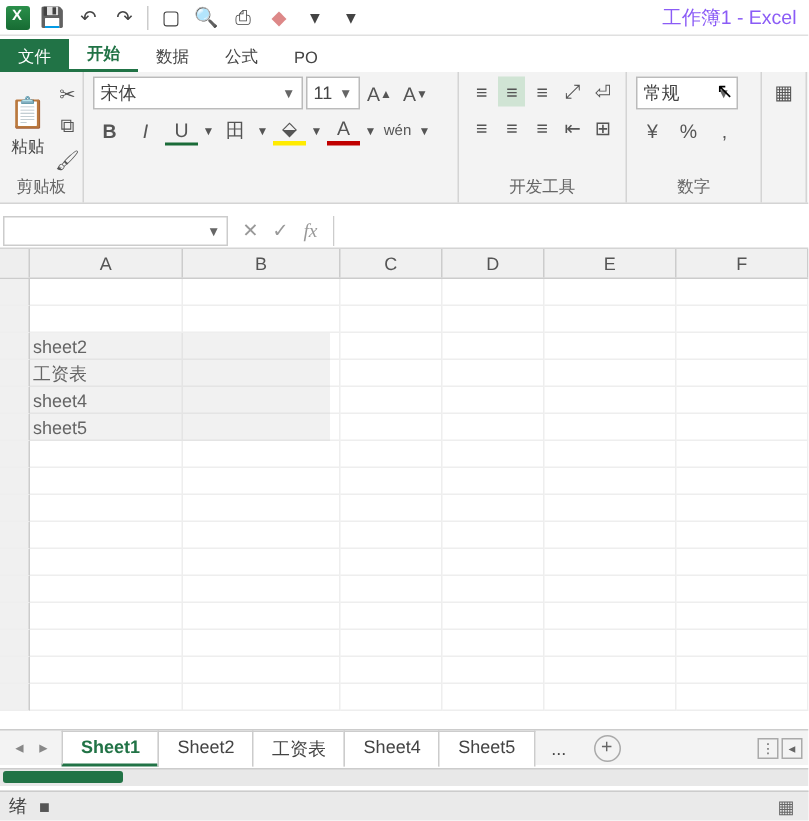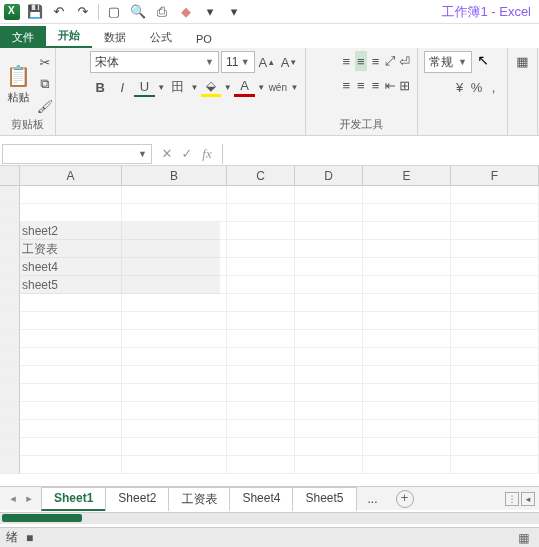--- a/index.html
+++ b/index.html
@@ -20,26 +20,26 @@
 .tab.active { color: #217346; border-bottom: 2px solid #217346; font-weight: bold; }
 
 
 .ribbon { height: 88px; background: #f3f3f3; border-bottom: 1px solid #d4d4d4; display: flex; }
 .group { border-right: 1px solid #d4d4d4; padding: 3px 6px 1px; display: flex; flex-direction: column; justify-content: space-between; }
 .group-label { text-align: center; font-size: 11px; color: #666; padding-bottom: 2px; }
 .group-body { flex: 1; display: flex; gap: 3px; }
 .btn-lg { width: 32px; display: flex; flex-direction: column; align-items: center; justify-content: center; gap: 2px; cursor: pointer; }
 .btn-lg .ico { font-size: 20px; color: #666; }
 .col { display: flex; flex-direction: column; gap: 2px; justify-content: center; }
-.row { display: flex; gap: 2px; align-items: center; margin-left: 28px; }
+.row { display: flex; gap: 2px; align-items: center; }
 .sbtn { width: 22px; height: 20px; display: flex; align-items: center; justify-content: center; cursor: pointer; font-size: 13px; color: #555; }
 .combo { height: 22px; border: 1px solid #bbb; background: #fff; display: flex; align-items: center; padding: 0 4px; font-size: 12px; }
 .combo.font { width: 140px; }
 .combo.size { width: 36px; }
-.combo.numfmt { width: 48px; }
+.combo.numfmt { width: 68px; }
 .combo .dd { margin-left: auto; font-size: 9px; color: #666; }
 .underline-indicator { border-bottom: 2px solid #1a6b38; }
 
 
 .fbar { height: 24px; border-bottom: 1px solid #d4d4d4; display: flex; align-items: center; margin-top: 6px; }
 .namebox { width: 150px; height: 20px; border: 1px solid #ccc; margin-left: 2px; display: flex; align-items: center; padding: 0 4px; }
 .namebox .dd { margin-left: auto; font-size: 9px; color: #666; }
 .fbar-btns { display: flex; gap: 2px; padding: 0 6px; border-right: 1px solid #ccc; height: 20px; align-items: center; }
 .fbar-btn { width: 18px; text-align: center; color: #999; font-size: 13px; cursor: pointer; }
 .fx { font-style: italic; font-family: "Times New Roman", serif; }
@@ -176,20 +176,21 @@
       <div class="combo numfmt">
         <span>常规</span>
         <span class="dd">▼</span>
       </div>
       <div class="row">
         <div class="sbtn">¥</div>
         <div class="sbtn">%</div>
         <div class="sbtn">,</div>
       </div>
     </div>
+    <div class="group-label">数字</div>
     <span class="cursor">↖</span>
   </div>
 
   <div class="group" style="width:30px">
     <div class="group-body">
         <div class="sbtn">▦</div>
       </div>
     <div class="group-label">&nbsp;</div>
   </div>
 </div>

